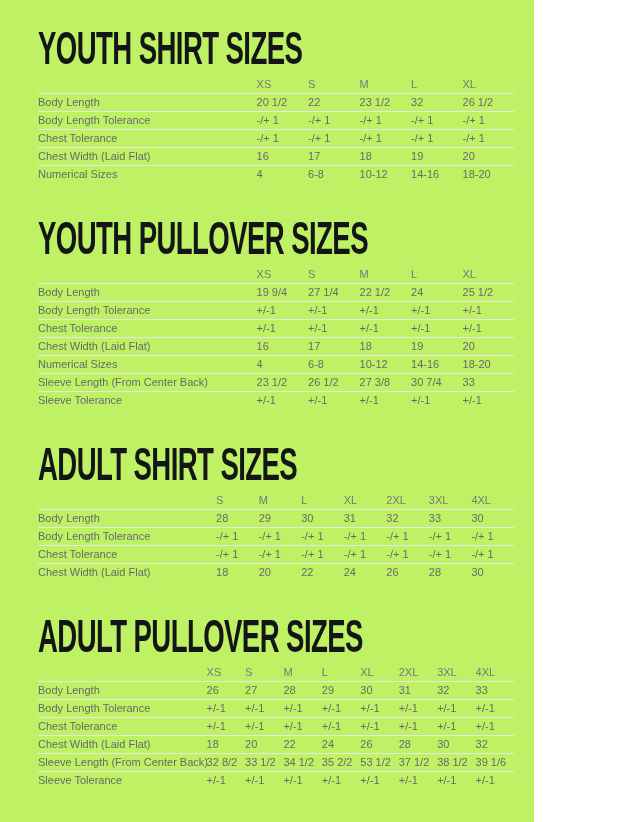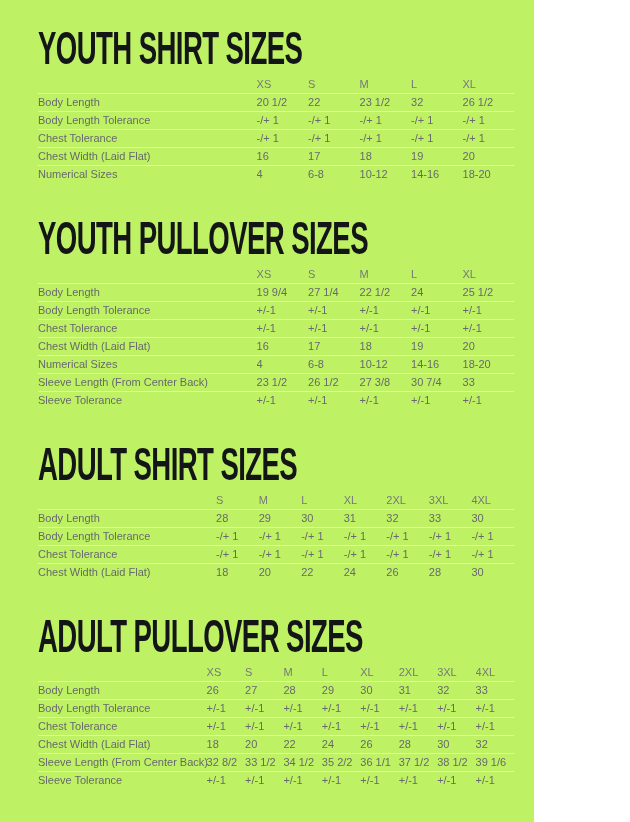--- a/index.html
+++ b/index.html
@@ -316,21 +316,21 @@
               <td>28</td>
               <td>30</td>
               <td>32</td>
             </tr>
             <tr>
               <td class="label-col">Sleeve Length (From Center Back)</td>
               <td>32 8/2</td>
               <td>33 1/2</td>
               <td>34 1/2</td>
               <td>35 2/2</td>
-              <td>36 1/1</td>
+              <td>53 1/2</td>
               <td>37 1/2</td>
               <td>38 1/2</td>
               <td>39 1/6</td>
             </tr>
             <tr>
               <td class="label-col">Sleeve Tolerance</td>
               <td>+/-1</td>
               <td>+/-1</td>
               <td>+/-1</td>
               <td>+/-1</td>

